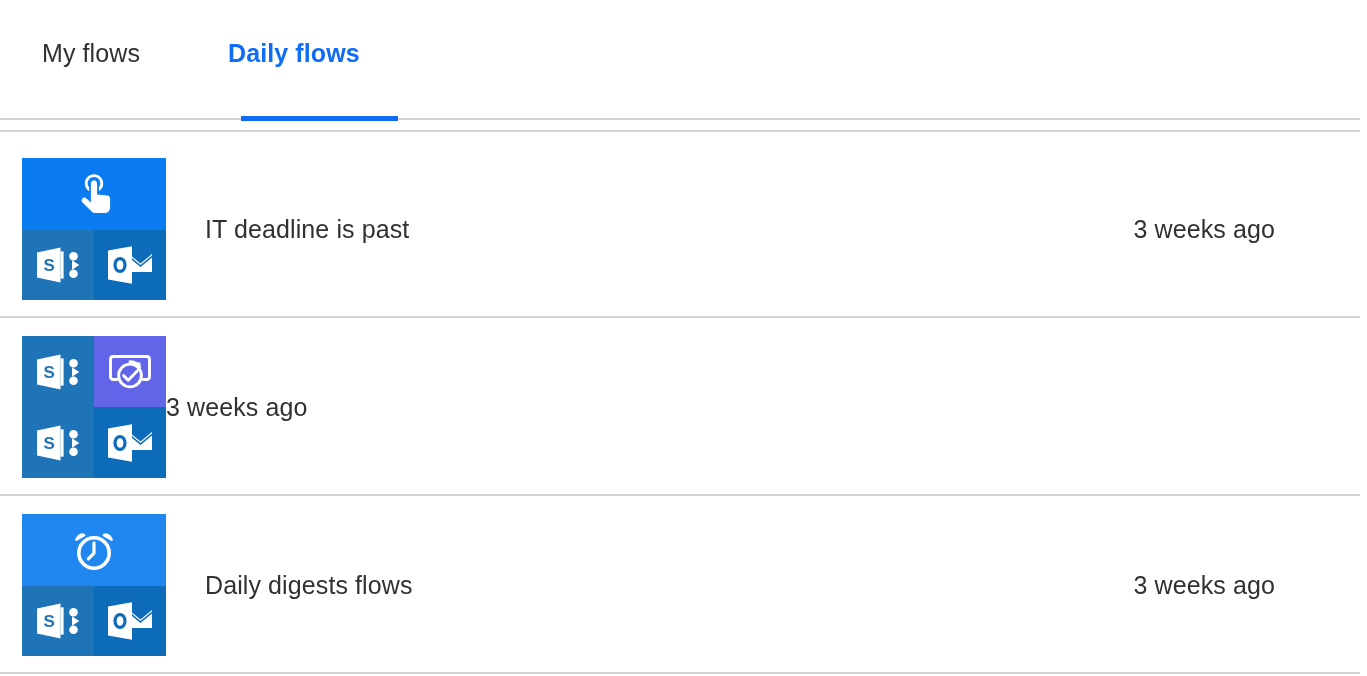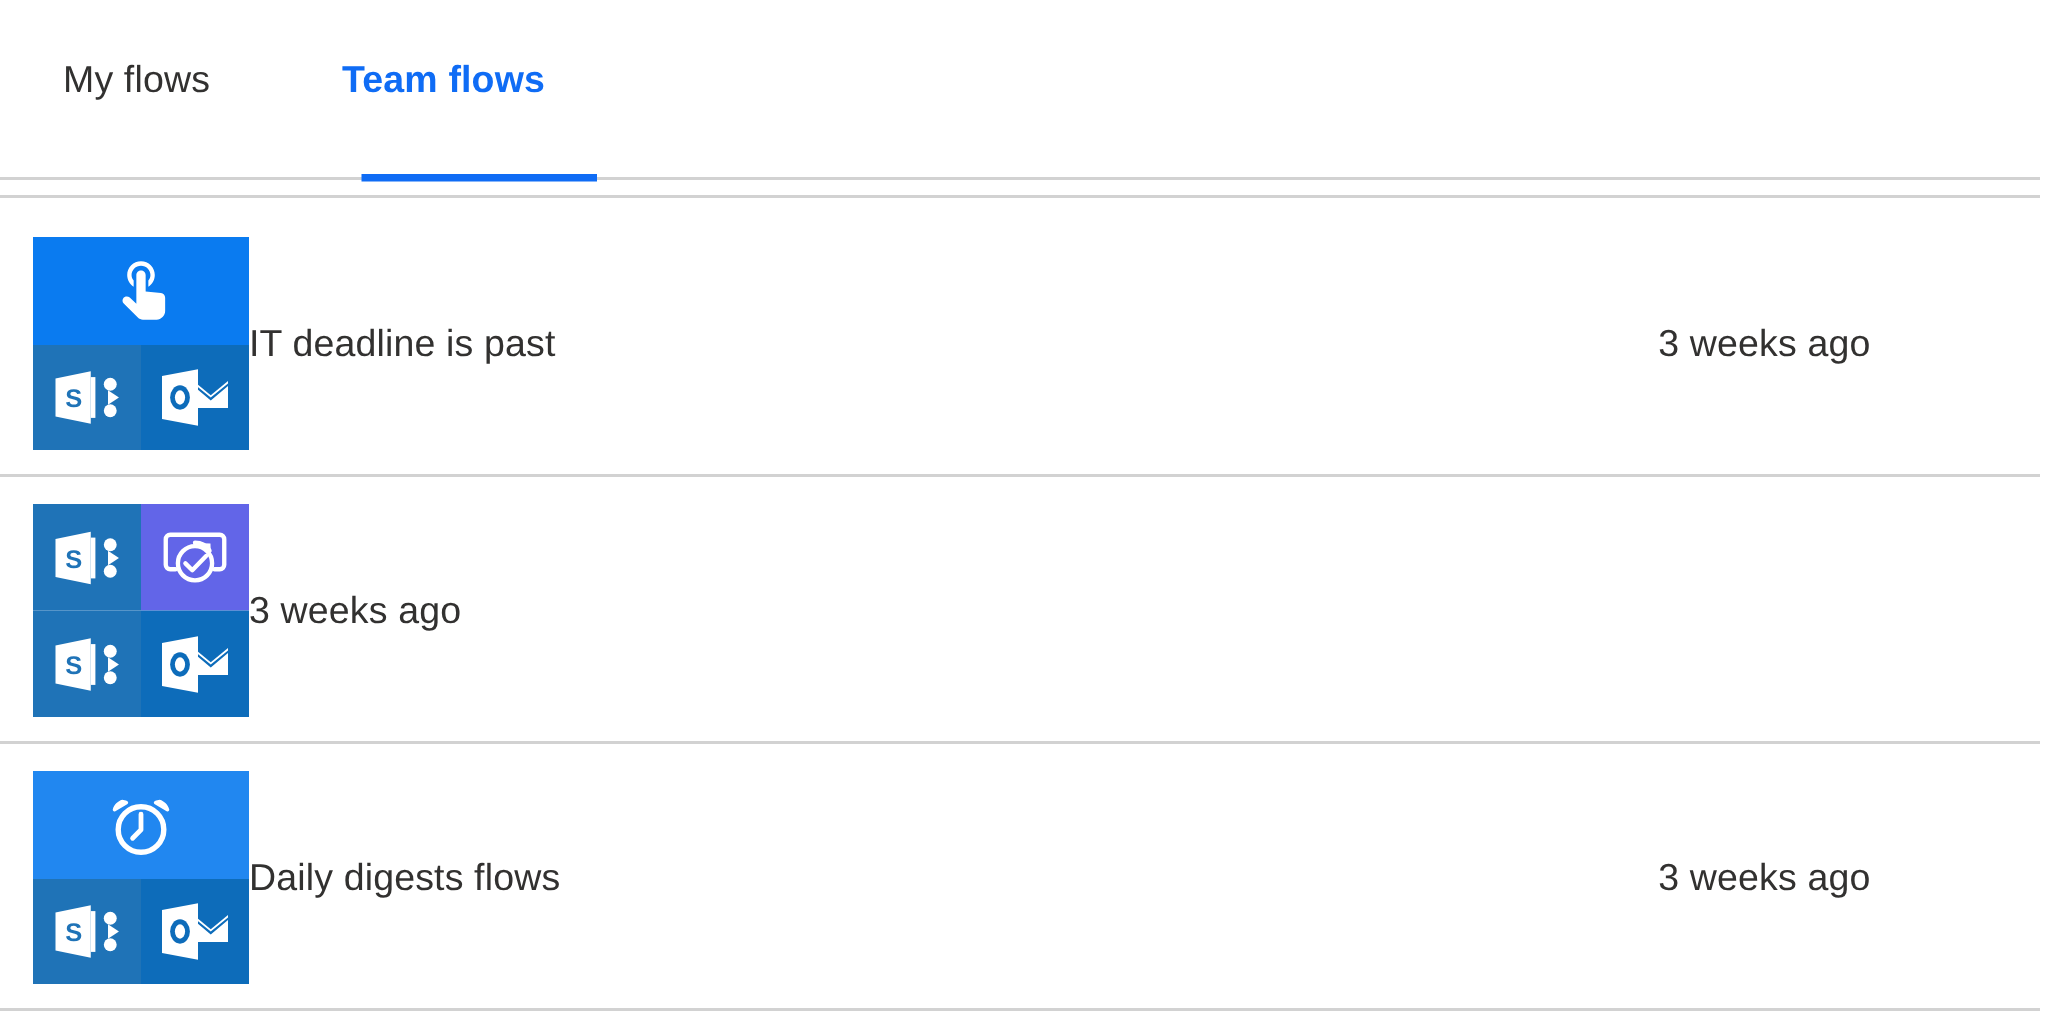--- a/index.html
+++ b/index.html
@@ -108,43 +108,44 @@
   }
   .cell {
     display: flex;
     align-items: center;
     justify-content: center;
   }
   .cell svg { display: block; }
 
   .flow-title {
     flex: 1 1 auto;
+    padding-left: 39px;
     font-size: 25px;
     line-height: 32px;
     color: #323130;
     letter-spacing: 0.1px;
     white-space: nowrap;
   }
   .flow-time {
     flex: 0 0 auto;
     font-size: 25px;
     line-height: 32px;
     color: #323130;
     letter-spacing: 0.1px;
-    padding-right: 120px;
+    padding-right: 92px;
     white-space: nowrap;
   }
 </style>
 </head>
 <body>
 
 <div class="tabs-bar">
   <div class="tabs-row">
     <button class="tab">My flows</button>
-    <button class="tab active" style="color: rgb(15, 108, 245);">Team flows</button>
+    <button class="tab active" style="color: rgb(15, 108, 245);">Daily flows</button>
   </div>
   <div class="hrule top"></div>
   <div class="tab-underline" style="background: rgb(15, 108, 245);"></div>
   <div class="hrule second"></div>
 </div>
 
 <div class="flow-list" id="flow-list">
     <div class="flow-row">
       <div class="tile layout-top-wide">
         <div class="cell cell-hero" style="background: rgb(10, 123, 240);">

